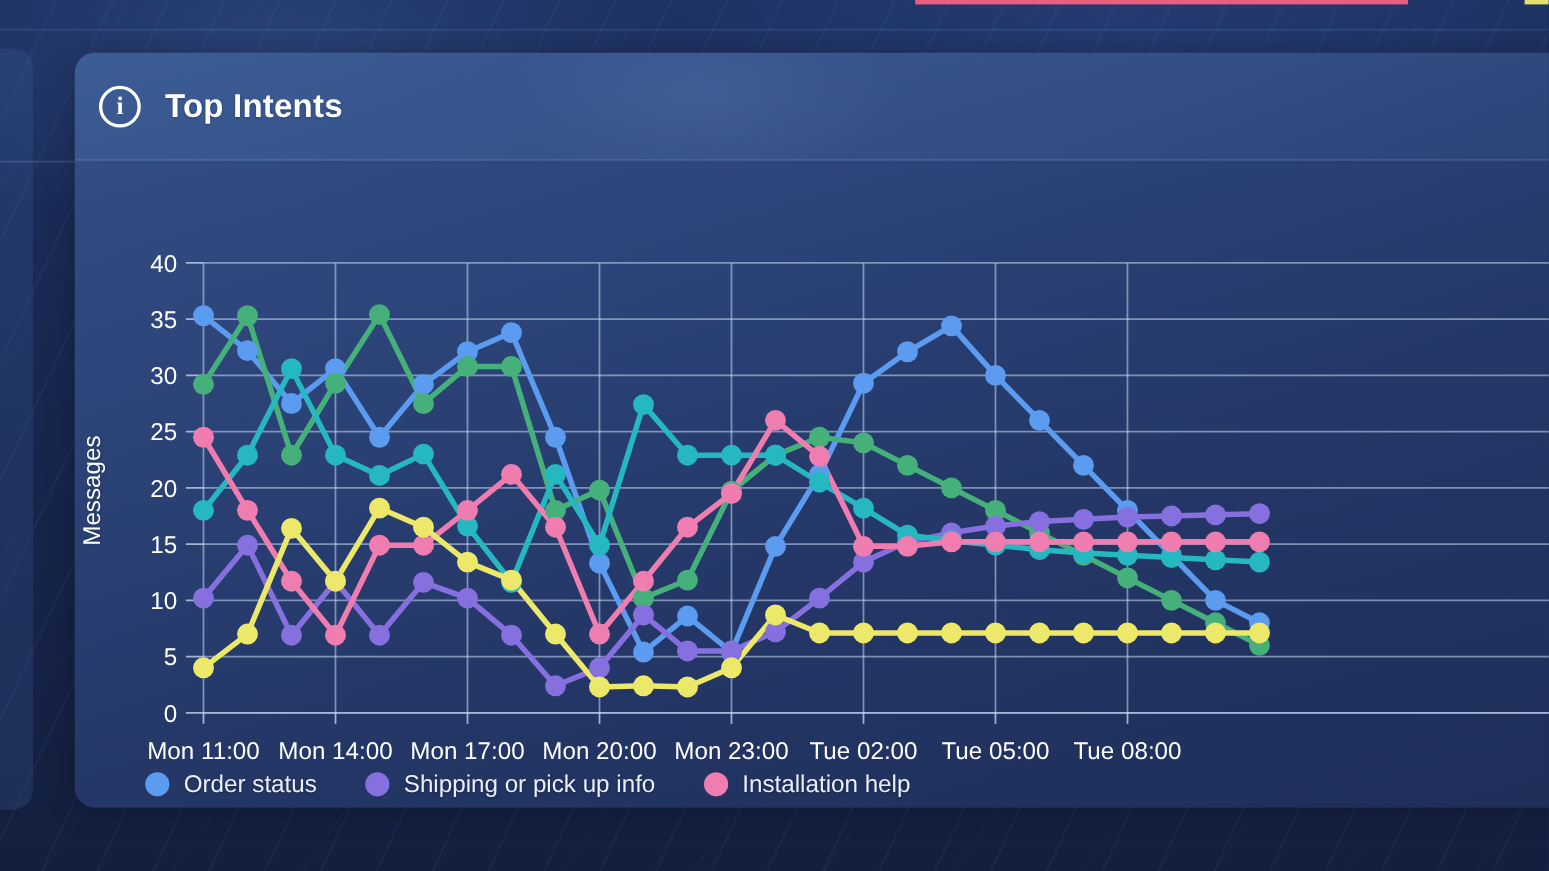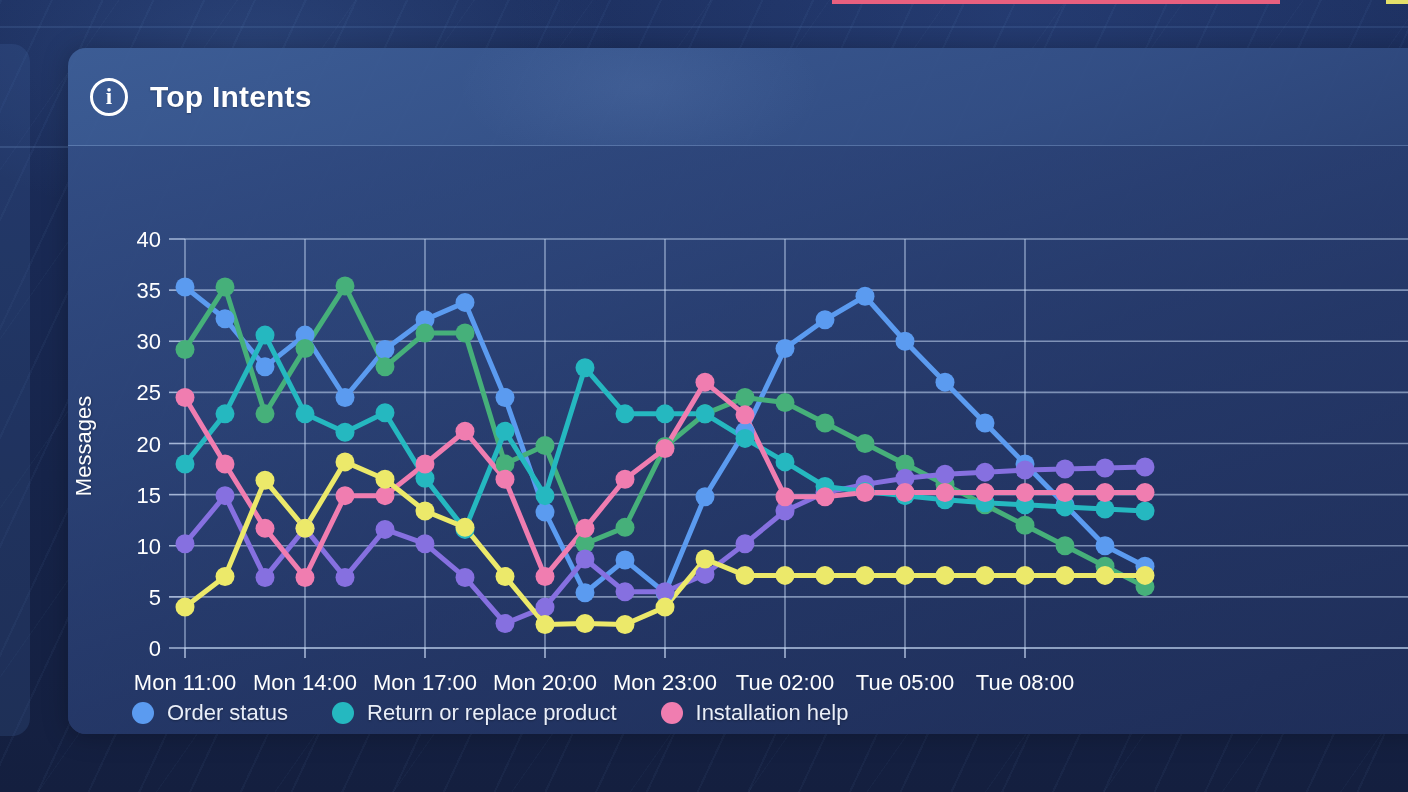--- a/index.html
+++ b/index.html
@@ -388,22 +388,22 @@
         </svg>
     </div>
   </div>
 
   <div id="legend">
       <div class="legend-item">
         <span class="legend-swatch" style="background: rgb(91, 155, 240);"></span>
         <span class="legend-label">Order status</span>
       </div>
       <div class="legend-item">
-        <span class="legend-swatch" style="background: rgb(37, 184, 192);"></span>
-        <span class="legend-label">Return or replace product</span>
+        <span class="legend-swatch" style="background: rgb(134, 112, 224);"></span>
+        <span class="legend-label">Shipping or pick up info</span>
       </div>
       <div class="legend-item">
         <span class="legend-swatch" style="background: rgb(240, 125, 176);"></span>
         <span class="legend-label">Installation help</span>
       </div>
     </div>
 
 </div>
 
 </body></html>

